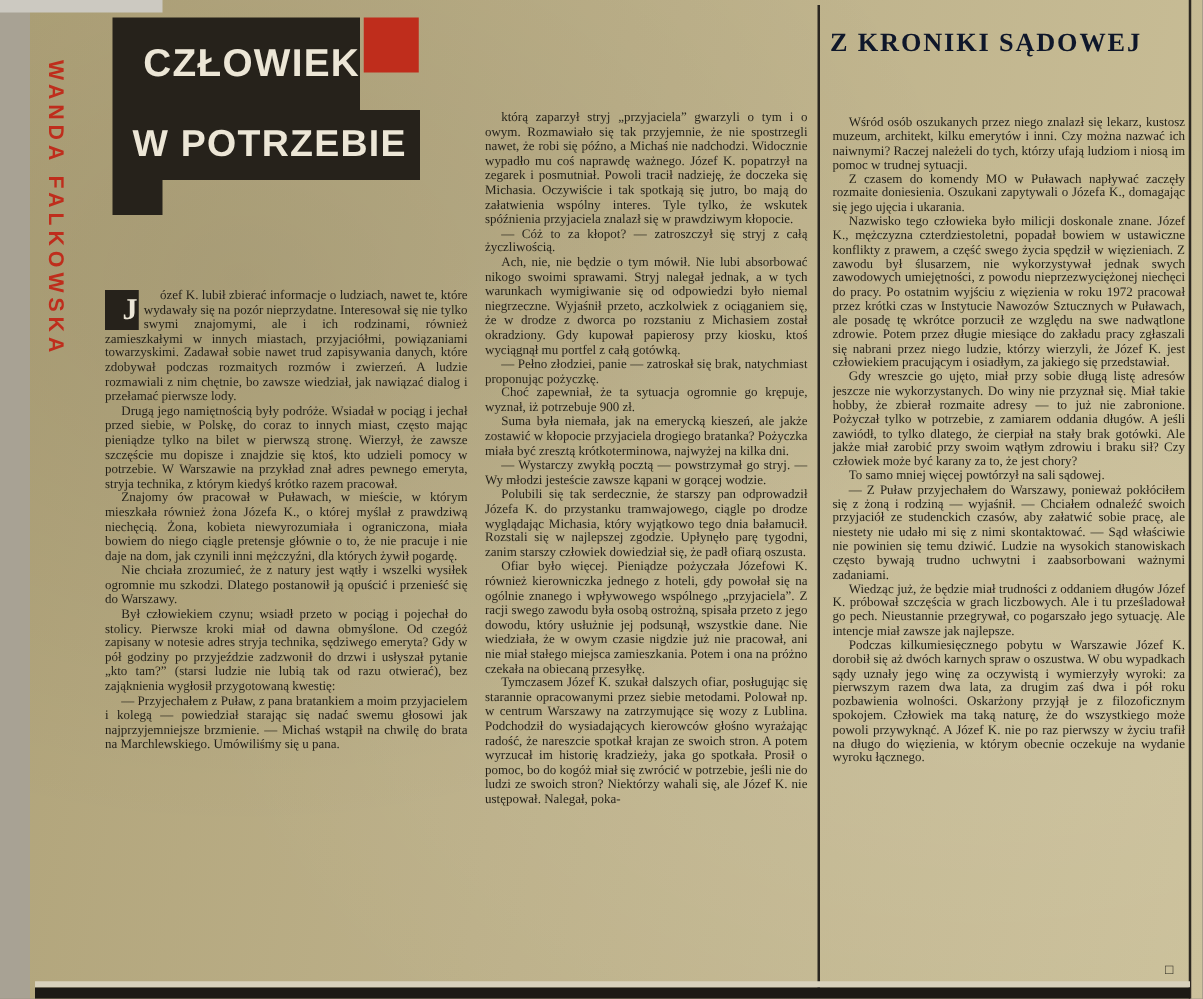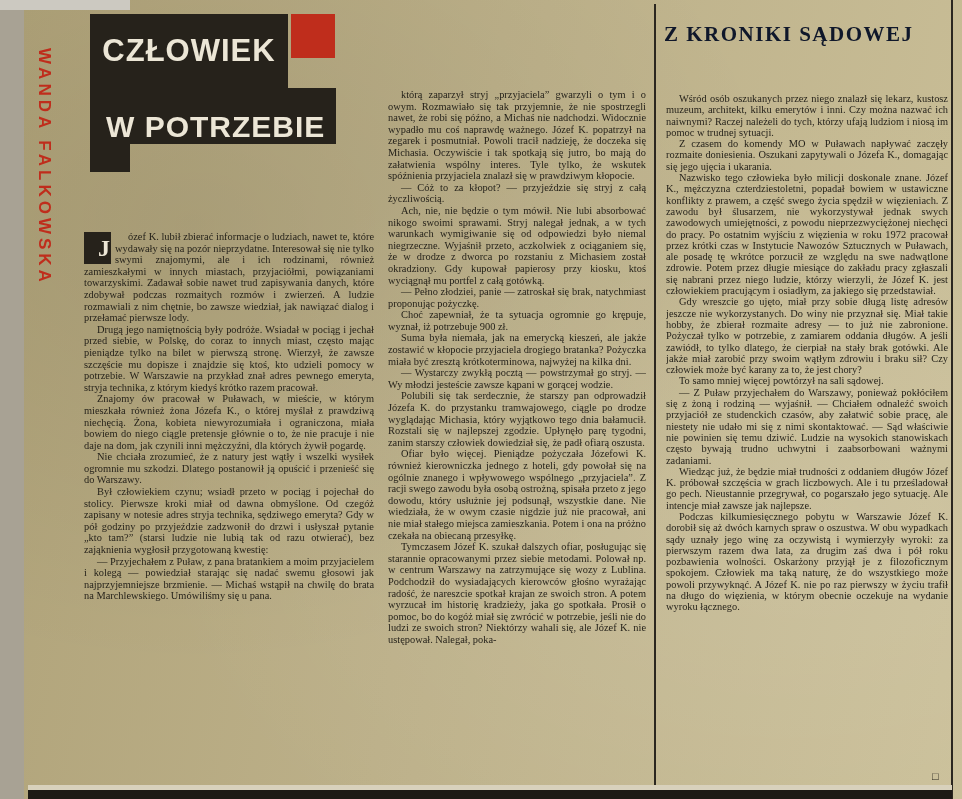--- a/index.html
+++ b/index.html
@@ -23,25 +23,25 @@
     position:absolute;left:34px;top:48px;height:300px;
     writing-mode:vertical-rl;
     font-family:"Liberation Sans",sans-serif;
     font-weight:bold;font-size:17px;letter-spacing:4px;
     color:#bf2d1c;white-space:nowrap;
   }
 
   
   .t-bar1{position:absolute;left:90px;top:14px;width:198px;height:74px;background:#26221b;
     color:#ece6d6;font-family:"Liberation Sans",sans-serif;font-weight:bold;font-size:31px;
-    letter-spacing:1px;display:flex;align-items:center;justify-content:center;}
+    letter-spacing:1px;display:flex;align-items:center;justify-content:flex-end;}
   .t-red{position:absolute;left:291px;top:14px;width:44px;height:44px;background:#bf2d1c;}
   .t-bar2{position:absolute;left:90px;top:88px;width:246px;height:56px;background:#26221b;
     color:#ece6d6;font-family:"Liberation Sans",sans-serif;font-weight:bold;font-size:30px;
-    letter-spacing:1px;display:flex;align-items:flex-end;padding-left:16px;box-sizing:border-box;}
+    letter-spacing:1px;display:flex;align-items:center;padding-left:16px;box-sizing:border-box;}
   .t-foot{position:absolute;left:90px;top:144px;width:40px;height:28px;background:#26221b;}
 
   .kronika{
     position:absolute;left:664px;top:22px;
     font-family:"Liberation Serif",serif;font-weight:bold;font-size:21px;
     letter-spacing:1.5px;color:#0f172a;white-space:nowrap;
   }
 
   .col{
     position:absolute;color:#221f18;text-align:justify;
@@ -92,21 +92,21 @@
       <p>Znajomy ów pracował w Puławach, w mieście, w którym mieszkała również żona Józefa K., o której myślał z prawdziwą niechęcią. Żona, kobieta niewyrozumiała i ograniczona, miała bowiem do niego ciągle pretensje głównie o to, że nie pracuje i nie daje na dom, jak czynili inni mężczyźni, dla których żywił pogardę.</p>
       <p>Nie chciała zrozumieć, że z natury jest wątły i wszelki wysiłek ogromnie mu szkodzi. Dlatego postanowił ją opuścić i przenieść się do Warszawy.</p>
       <p>Był człowiekiem czynu; wsiadł przeto w pociąg i pojechał do stolicy. Pierwsze kroki miał od dawna obmyślone. Od czegóż zapisany w notesie adres stryja technika, sędziwego emeryta? Gdy w pół godziny po przyjeździe zadzwonił do drzwi i usłyszał pytanie „kto tam?” (starsi ludzie nie lubią tak od razu otwierać), bez zająknienia wygłosił przygotowaną kwestię:</p>
       <p>— Przyjechałem z Puław, z pana bratankiem a moim przyjacielem i kolegą — powiedział starając się nadać swemu głosowi jak najprzyjemniejsze brzmienie. — Michaś wstąpił na chwilę do brata na Marchlewskiego. Umówiliśmy się u pana.</p>
     </div>
 </div>
 
 <div class="col col2">
   <div>
       <p>którą zaparzył stryj „przyjaciela” gwarzyli o tym i o owym. Rozmawiało się tak przyjemnie, że nie spostrzegli nawet, że robi się późno, a Michaś nie nadchodzi. Widocznie wypadło mu coś naprawdę ważnego. Józef K. popatrzył na zegarek i posmutniał. Powoli tracił nadzieję, że doczeka się Michasia. Oczywiście i tak spotkają się jutro, bo mają do załatwienia wspólny interes. Tyle tylko, że wskutek spóźnienia przyjaciela znalazł się w prawdziwym kłopocie.</p>
-      <p>— Cóż to za kłopot? — przyjeździe się stryj z całą życzliwością.</p>
+      <p>— Cóż to za kłopot? — zatroszczył się stryj z całą życzliwością.</p>
       <p>Ach, nie, nie będzie o tym mówił. Nie lubi absorbować nikogo swoimi sprawami. Stryj nalegał jednak, a w tych warunkach wymigiwanie się od odpowiedzi było niemal niegrzeczne. Wyjaśnił przeto, aczkolwiek z ociąganiem się, że w drodze z dworca po rozstaniu z Michasiem został okradziony. Gdy kupował papierosy przy kiosku, ktoś wyciągnął mu portfel z całą gotówką.</p>
       <p>— Pełno złodziei, panie — zatroskał się brak, natychmiast proponując pożyczkę.</p>
       <p>Choć zapewniał, że ta sytuacja ogromnie go krępuje, wyznał, iż potrzebuje 900 zł.</p>
       <p>Suma była niemała, jak na emerycką kieszeń, ale jakże zostawić w kłopocie przyjaciela drogiego bratanka? Pożyczka miała być zresztą krótkoterminowa, najwyżej na kilka dni.</p>
       <p>— Wystarczy zwykłą pocztą — powstrzymał go stryj. — Wy młodzi jesteście zawsze kąpani w gorącej wodzie.</p>
       <p>Polubili się tak serdecznie, że starszy pan odprowadził Józefa K. do przystanku tramwajowego, ciągle po drodze wyglądając Michasia, który wyjątkowo tego dnia bałamucił. Rozstali się w najlepszej zgodzie. Upłynęło parę tygodni, zanim starszy człowiek dowiedział się, że padł ofiarą oszusta.</p>
       <p>Ofiar było więcej. Pieniądze pożyczała Józefowi K. również kierowniczka jednego z hoteli, gdy powołał się na ogólnie znanego i wpływowego wspólnego „przyjaciela”. Z racji swego zawodu była osobą ostrożną, spisała przeto z jego dowodu, który usłużnie jej podsunął, wszystkie dane. Nie wiedziała, że w owym czasie nigdzie już nie pracował, ani nie miał stałego miejsca zamieszkania. Potem i ona na próżno czekała na obiecaną przesyłkę.</p>
       <p>Tymczasem Józef K. szukał dalszych ofiar, posługując się starannie opracowanymi przez siebie metodami. Polował np. w centrum Warszawy na zatrzymujące się wozy z Lublina. Podchodził do wysiadających kierowców głośno wyrażając radość, że nareszcie spotkał krajan ze swoich stron. A potem wyrzucał im historię kradzieży, jaka go spotkała. Prosił o pomoc, bo do kogóż miał się zwrócić w potrzebie, jeśli nie do ludzi ze swoich stron? Niektórzy wahali się, ale Józef K. nie ustępował. Nalegał, poka-</p>
     </div>
 </div>

